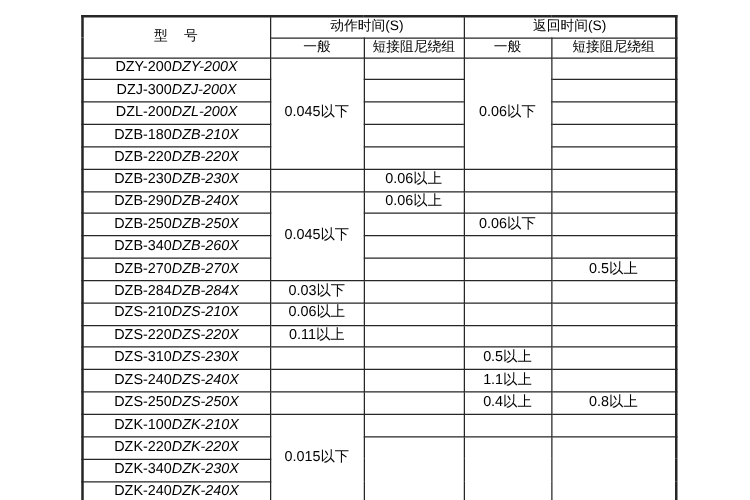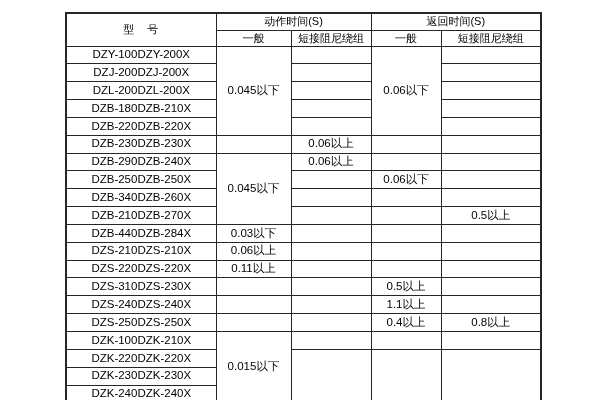--- a/index.html
+++ b/index.html
@@ -26,21 +26,21 @@
     font-weight:normal;
     font-size:11px;
     line-height:1;
     overflow:hidden;
     white-space:nowrap;
   }
   .spec thead tr.h1{height:17px;}
   .spec thead tr.h2{height:16px;}
   .spec tbody tr{height:17.85px;}
   .spec td{font-size:11.5px;}
-  .spec td.model span + span{}
+  .spec td.model span + span{font-style:italic;}
   .spec th[data-name="col-header-model"]{letter-spacing:1px;}
 </style>
 </head>
 <body>
 
 <table class="spec" data-name="relay-spec-table">
   <colgroup data-name="column-widths">
     <col style="width:150px">
     <col style="width:75px">
     <col style="width:80px">
@@ -55,28 +55,28 @@
     </tr>
     <tr class="h2" data-name="header-row-subcolumns">
       <th data-name="col-header-action-general">一般</th>
       <th data-name="col-header-action-damped">短接阻尼绕组</th>
       <th data-name="col-header-return-general">一般</th>
       <th data-name="col-header-return-damped">短接阻尼绕组</th>
     </tr>
   </thead>
   <tbody data-name="table-body">
       <tr data-name="table-row">
-        <td class="model" data-name="model-cell"><span data-name="model-label">DZY-100</span><span data-name="model-label">DZY-200X</span></td>
+        <td class="model" data-name="model-cell"><span data-name="model-label">DZY-200</span><span data-name="model-label">DZY-200X</span></td>
         <td data-name="cell-action-general" rowspan="5">0.045以下</td>
         <td data-name="cell-action-damped"></td>
         <td data-name="cell-return-general" rowspan="5">0.06以下</td>
         <td data-name="cell-return-damped"></td>
       </tr>
       <tr data-name="table-row">
-        <td class="model" data-name="model-cell"><span data-name="model-label">DZJ-200</span><span data-name="model-label">DZJ-200X</span></td>
+        <td class="model" data-name="model-cell"><span data-name="model-label">DZJ-300</span><span data-name="model-label">DZJ-200X</span></td>
         <td data-name="cell-action-damped"></td>
         <td data-name="cell-return-damped"></td>
       </tr>
       <tr data-name="table-row">
         <td class="model" data-name="model-cell"><span data-name="model-label">DZL-200</span><span data-name="model-label">DZL-200X</span></td>
         <td data-name="cell-action-damped"></td>
         <td data-name="cell-return-damped"></td>
       </tr>
       <tr data-name="table-row">
         <td class="model" data-name="model-cell"><span data-name="model-label">DZB-180</span><span data-name="model-label">DZB-210X</span></td>
@@ -108,27 +108,27 @@
         <td data-name="cell-return-general">0.06以下</td>
         <td data-name="cell-return-damped"></td>
       </tr>
       <tr data-name="table-row">
         <td class="model" data-name="model-cell"><span data-name="model-label">DZB-340</span><span data-name="model-label">DZB-260X</span></td>
         <td data-name="cell-action-damped"></td>
         <td data-name="cell-return-general"></td>
         <td data-name="cell-return-damped"></td>
       </tr>
       <tr data-name="table-row">
-        <td class="model" data-name="model-cell"><span data-name="model-label">DZB-210</span><span data-name="model-label">DZB-270X</span></td>
+        <td class="model" data-name="model-cell"><span data-name="model-label">DZB-270</span><span data-name="model-label">DZB-270X</span></td>
         <td data-name="cell-action-damped"></td>
         <td data-name="cell-return-general"></td>
         <td data-name="cell-return-damped">0.5以上</td>
       </tr>
       <tr data-name="table-row">
-        <td class="model" data-name="model-cell"><span data-name="model-label">DZB-440</span><span data-name="model-label">DZB-284X</span></td>
+        <td class="model" data-name="model-cell"><span data-name="model-label">DZB-284</span><span data-name="model-label">DZB-284X</span></td>
         <td data-name="cell-action-general">0.03以下</td>
         <td data-name="cell-action-damped"></td>
         <td data-name="cell-return-general"></td>
         <td data-name="cell-return-damped"></td>
       </tr>
       <tr data-name="table-row">
         <td class="model" data-name="model-cell"><span data-name="model-label">DZS-210</span><span data-name="model-label">DZS-210X</span></td>
         <td data-name="cell-action-general">0.06以上</td>
         <td data-name="cell-action-damped"></td>
         <td data-name="cell-return-general"></td>
@@ -169,19 +169,19 @@
         <td data-name="cell-return-general"></td>
         <td data-name="cell-return-damped"></td>
       </tr>
       <tr data-name="table-row">
         <td class="model" data-name="model-cell"><span data-name="model-label">DZK-220</span><span data-name="model-label">DZK-220X</span></td>
         <td data-name="cell-action-damped" rowspan="3"></td>
         <td data-name="cell-return-general" rowspan="3"></td>
         <td data-name="cell-return-damped" rowspan="3"></td>
       </tr>
       <tr data-name="table-row">
-        <td class="model" data-name="model-cell"><span data-name="model-label">DZK-230</span><span data-name="model-label">DZK-230X</span></td>
+        <td class="model" data-name="model-cell"><span data-name="model-label">DZK-340</span><span data-name="model-label">DZK-230X</span></td>
       </tr>
       <tr data-name="table-row">
         <td class="model" data-name="model-cell"><span data-name="model-label">DZK-240</span><span data-name="model-label">DZK-240X</span></td>
       </tr>
     </tbody>
 </table>
 
 </body></html>

